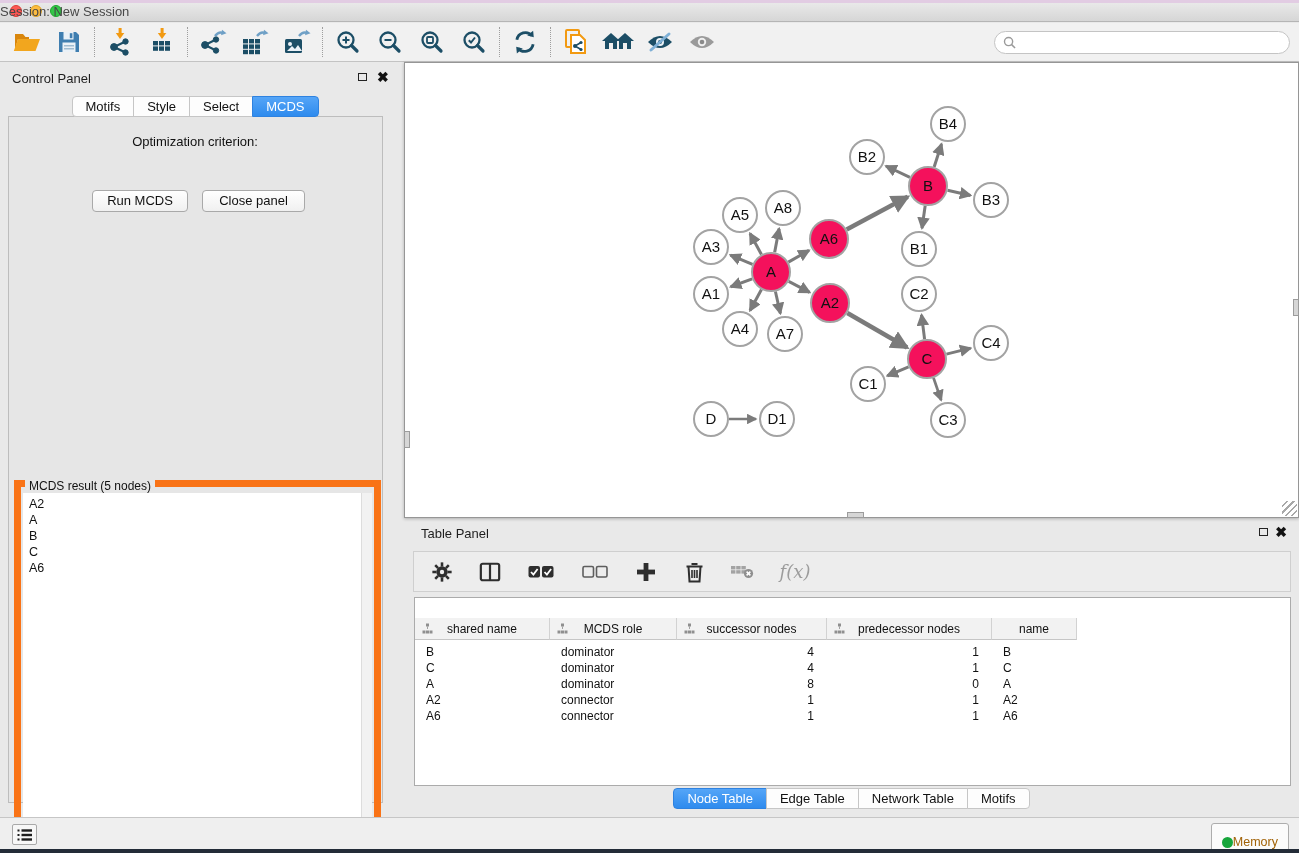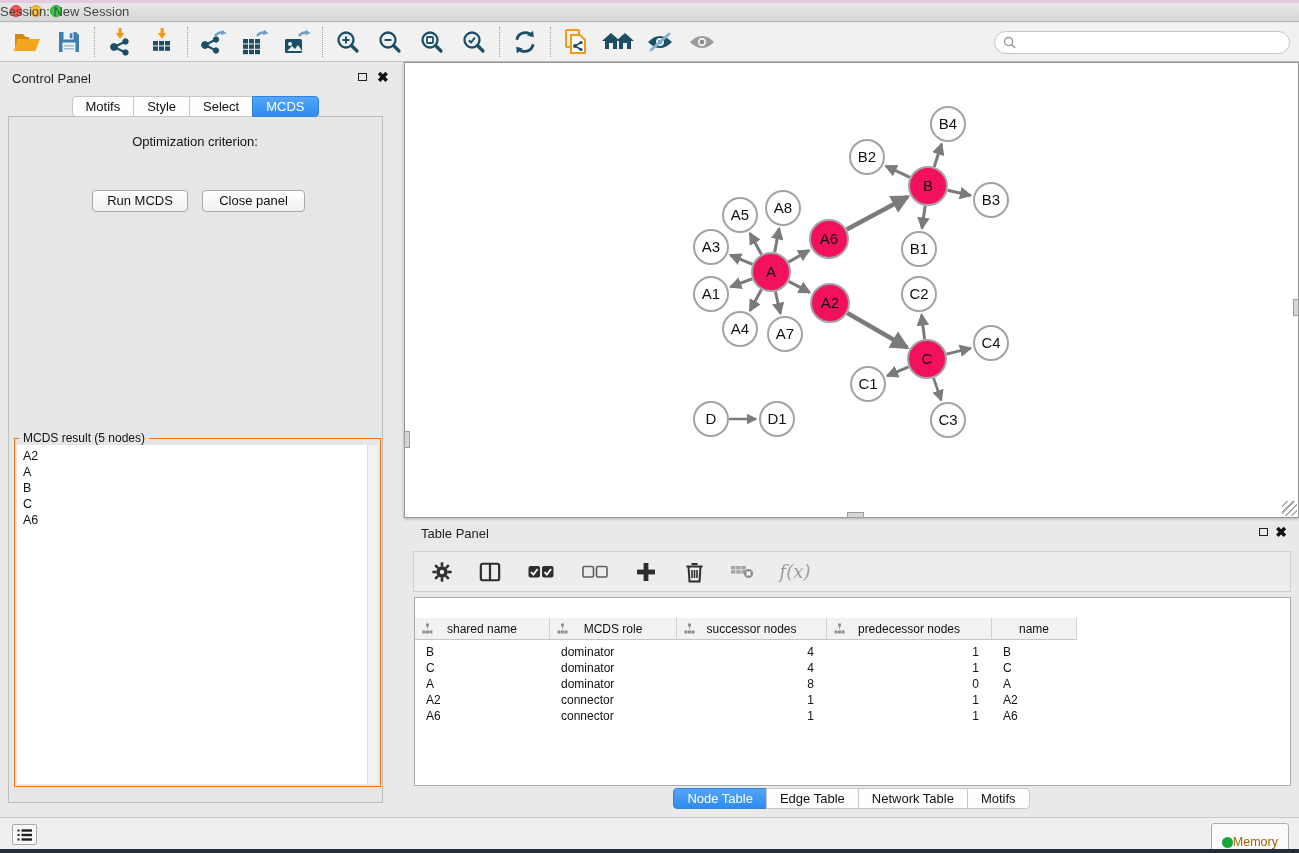--- a/index.html
+++ b/index.html
@@ -41,21 +41,21 @@
   .cp-panel { position:absolute; left:8px; top:116px; width:375px; height:687px; background:#E6E6E6; border:1px solid #BDBDBD; }
   .opt-label { position:absolute; left:0; top:134px; width:390px; text-align:center; font-size:13px; color:#111; }
   .dropdown { position:absolute; left:43px; top:157px; width:312px; height:22px; background:#FFF;
     border:1px solid #ADADAD; border-radius:4px; font-size:13px; line-height:20px; padding-left:9px; color:#111; }
   .dd-step { position:absolute; right:1px; top:1px; width:19px; height:18px; border-radius:3px;
     background:linear-gradient(#5FAAF8,#2F8CEF); display:flex; flex-direction:column; align-items:center; justify-content:center; gap:2px; }
   .dd-step i { display:block; width:0; height:0; border-left:3.5px solid transparent; border-right:3.5px solid transparent; }
   .dd-up { border-bottom:4px solid #FFF; } .dd-down { border-top:4px solid #FFF; }
   .pbtn { position:absolute; height:22px; background:linear-gradient(#FFFFFF,#F0F0F0); border:1px solid #A9A9A9;
     border-radius:4px; font-size:13px; text-align:center; line-height:20px; color:#111; }
-  .fieldset { position:absolute; left:14px; top:438px; width:367px; height:349px; border:1px solid #f97316; }
+  .fieldset { position:absolute; left:14px; top:480px; width:367px; height:349px; border:7px solid #f97316; }
   .fieldset .legend { position:absolute; left:4px; top:-8px; background:#E6E6E6; padding:0 4px; font-size:12px; color:#111; }
   .result-box { position:absolute; left:2px; top:6px; right:2px; bottom:2px; background:#FFF; }
   .result-box .vtrack { position:absolute; right:0; top:0; bottom:0; width:11px; background:#F2F2F2; border-left:1px solid #DDD; }
   .result-item { font-size:12.5px; line-height:16px; padding-left:6px; color:#111; }
   #result-list { padding-top:3px; }
 
   
   .netwin { position:absolute; left:404px; top:62px; width:895px; height:456px; background:#FFF;
     border:1px solid #969696; box-shadow:0 1px 3px rgba(0,0,0,.25); }
   .netwin .bar { position:absolute; left:0; top:0; right:0; height:24px;

